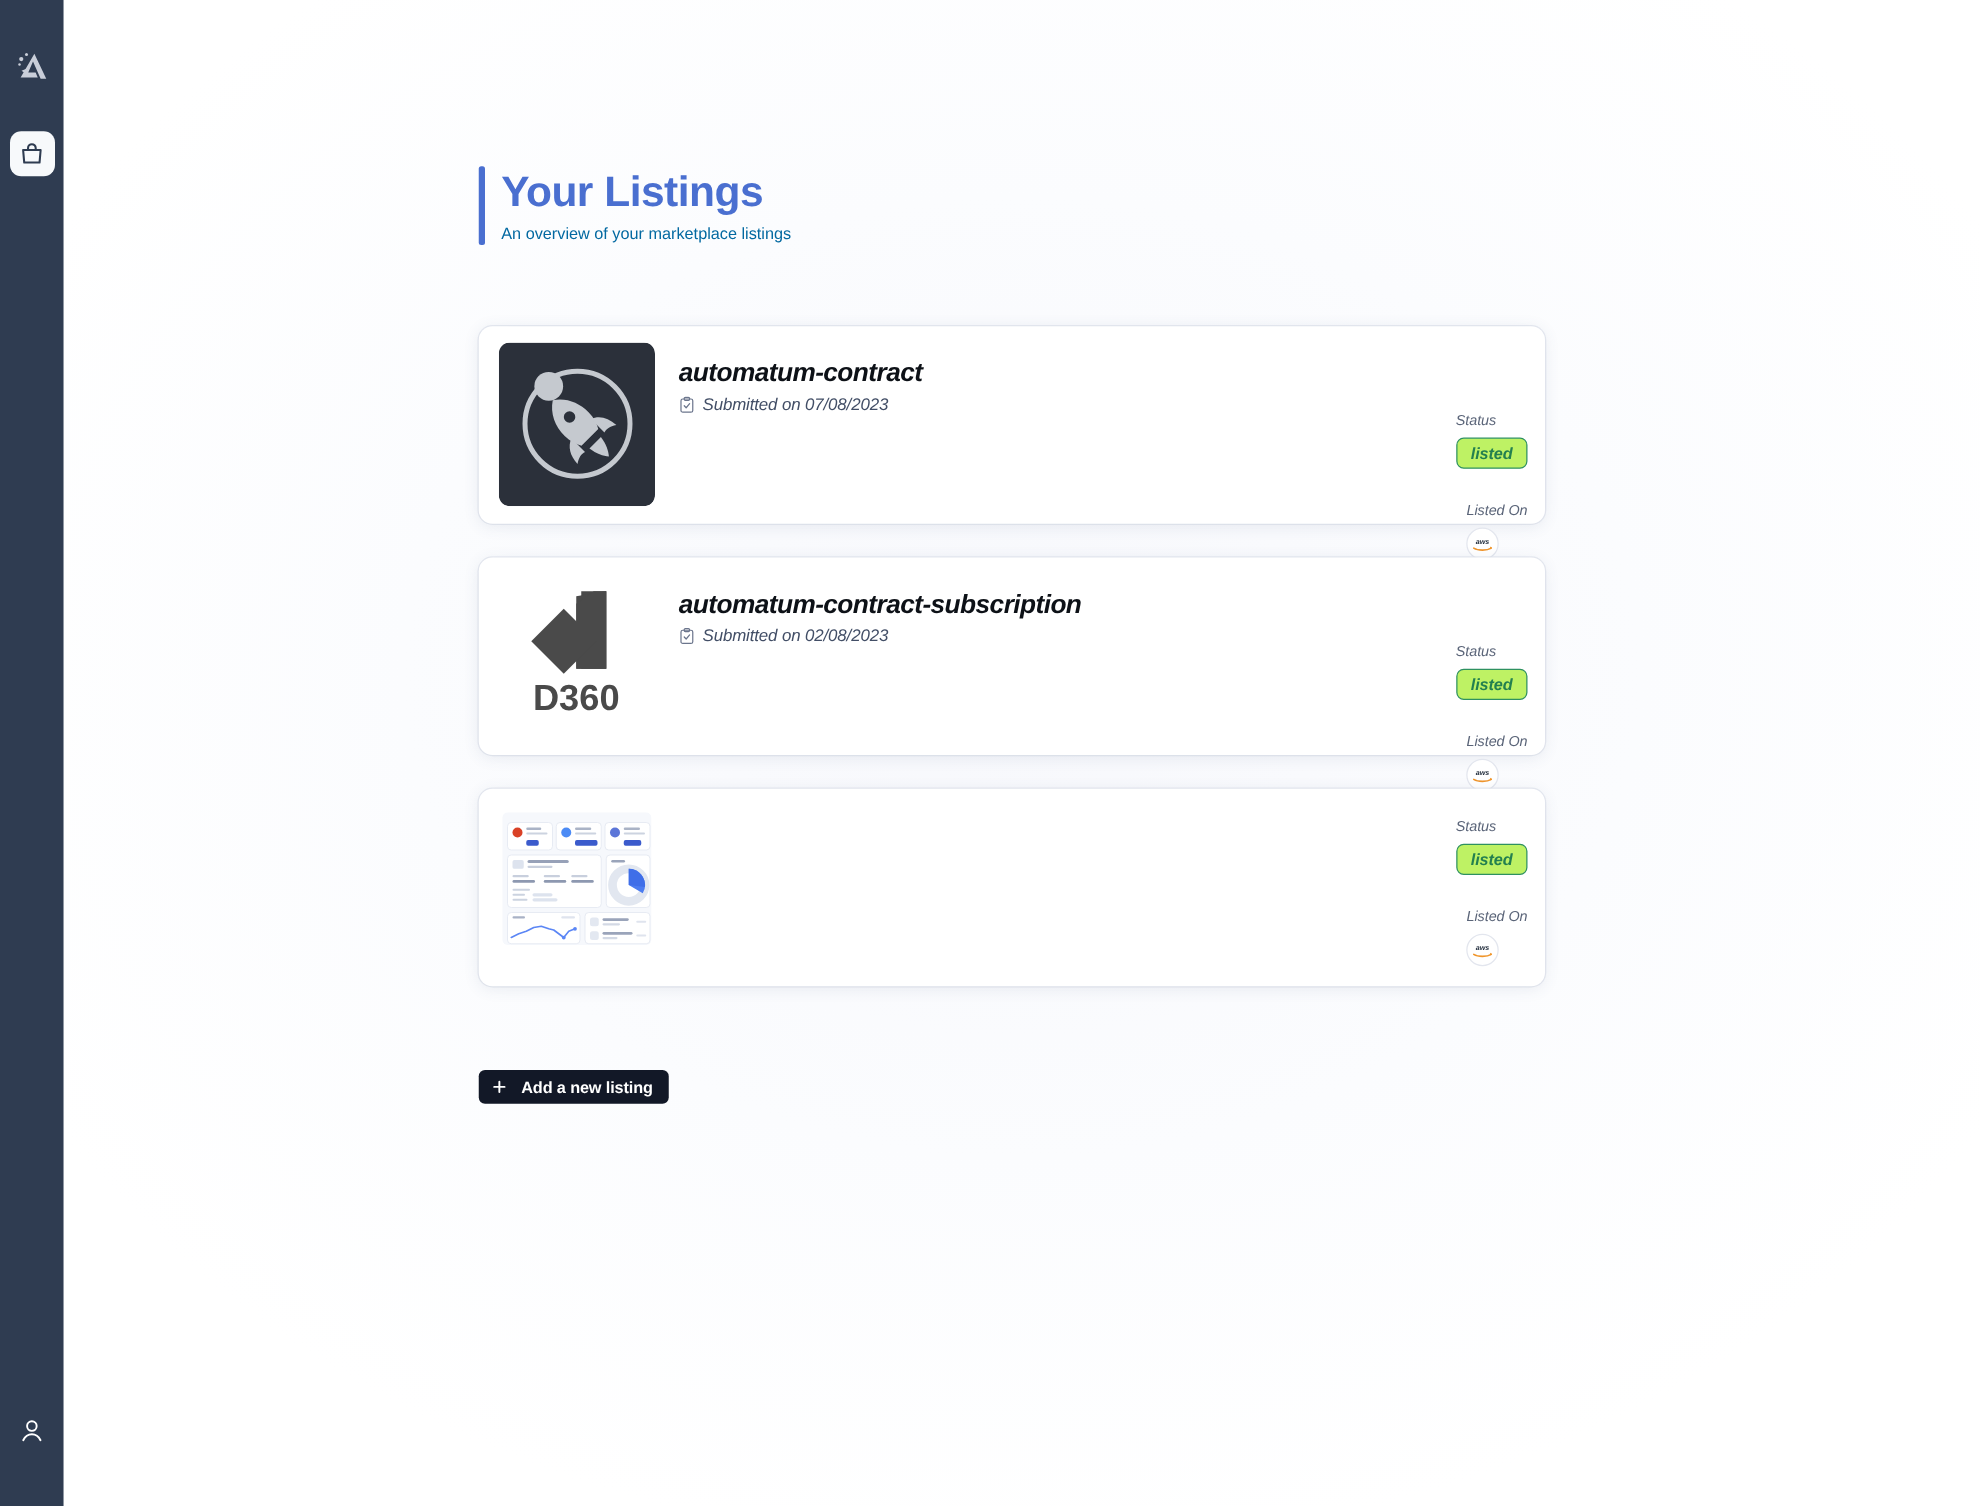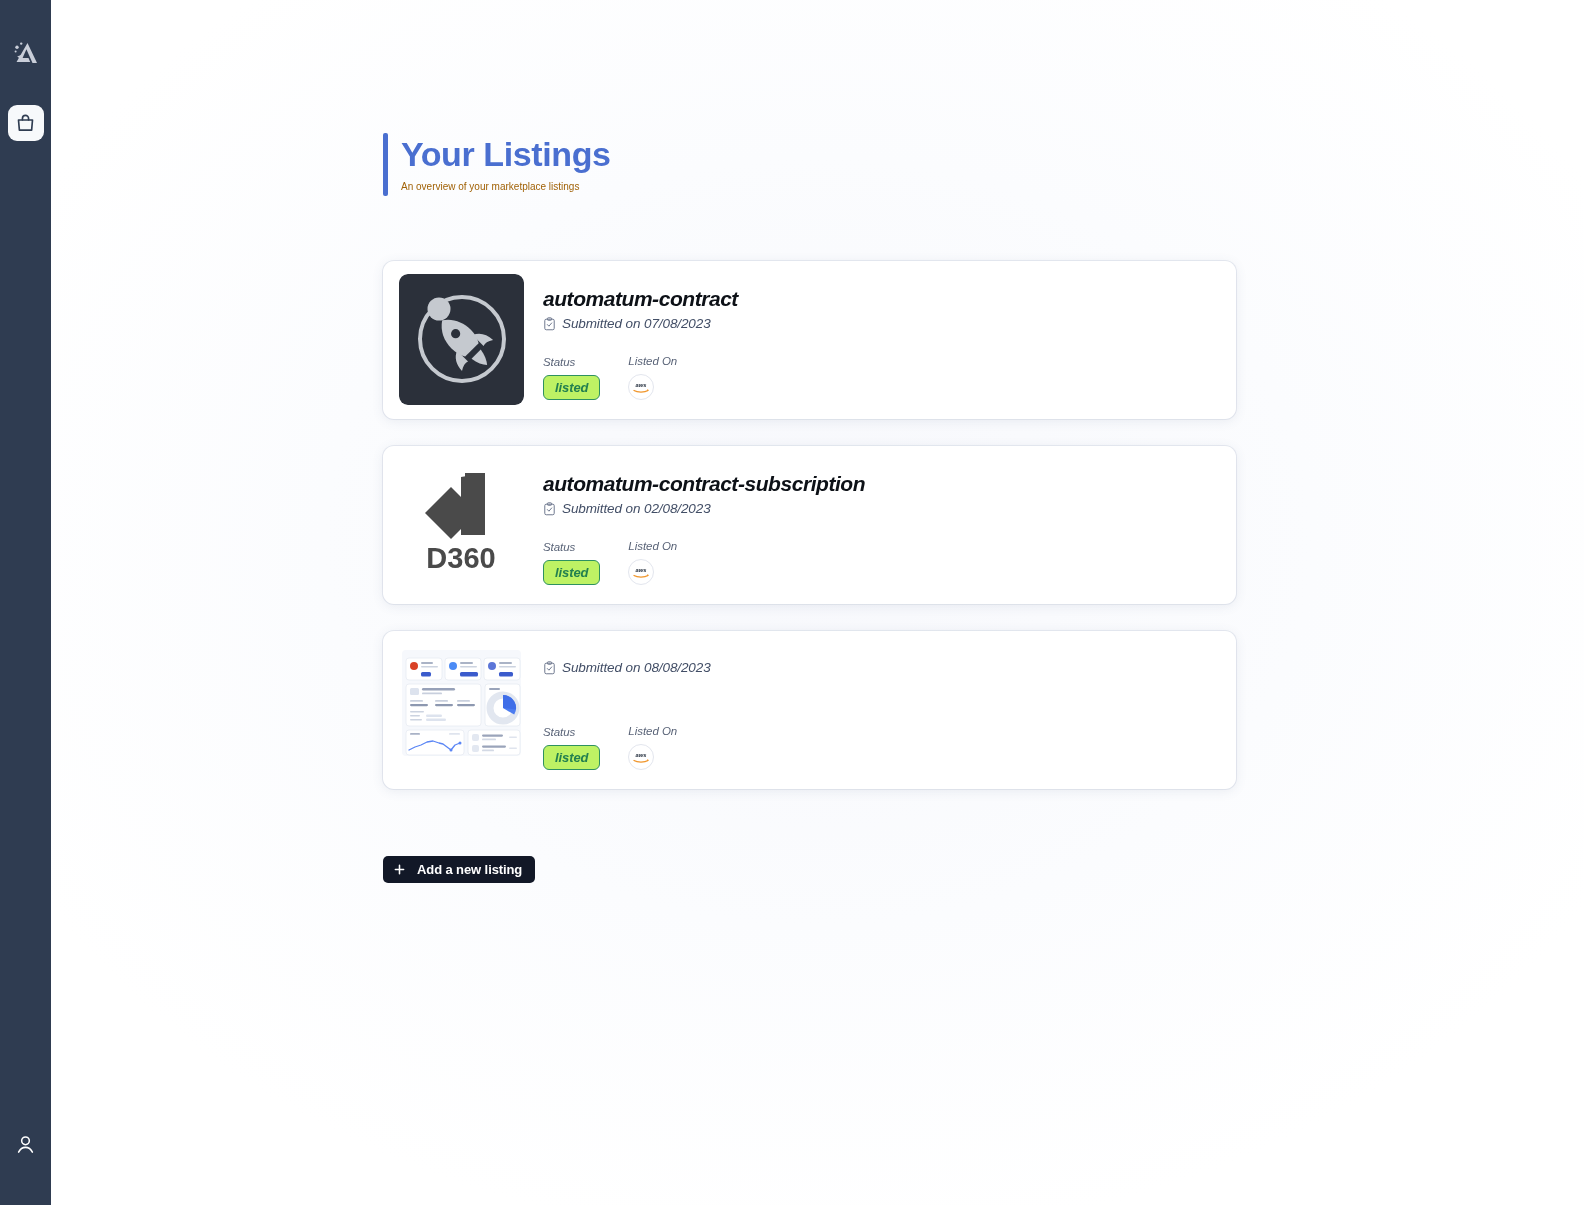--- a/index.html
+++ b/index.html
@@ -63,22 +63,22 @@
   }
   .header-text { display: flex; flex-direction: column; justify-content: flex-start; }
   .page-title {
     font-size: 34px;
     font-weight: 700;
     color: #4a6fd0;
     letter-spacing: -0.4px;
     line-height: 42px;
   }
   .page-sub {
-    font-size: 10px;
-    color: #a16207;
+    font-size: 13px;
+    color: #0369a1;
     margin-top: 3px;
     line-height: 18px;
   }
 
   
   .card-list {
     position: absolute;
     left: 332px; top: 261px;
     width: 853px;
     display: flex; flex-direction: column;
@@ -128,20 +128,21 @@
     font-size: 13.5px;
     color: #424e66;
     letter-spacing: -0.1px;
   }
   .meta-row {
     margin-top: auto;
     display: flex;
     align-items: flex-end;
     gap: 28px;
     padding-bottom: 6px;
+    flex-direction: column;
   }
   .meta-col { display: flex; flex-direction: column; }
   .meta-label {
     font-size: 11.5px;
     color: #5a6478;
     margin-bottom: 7px;
     letter-spacing: -0.05px;
   }
   .status-badge {
     display: inline-flex; align-items: center; justify-content: center;
@@ -373,28 +374,20 @@
             <rect x="83" y="90.5" width="21" height="2.2" rx="1.1" fill="#9aa4ba"></rect>
             <rect x="83" y="94.5" width="14" height="1.8" rx="0.9" fill="#d3d9e5"></rect>
             <rect x="110" y="92.5" width="8" height="1.6" rx="0.8" fill="#dfe4ee"></rect>
             <rect x="73" y="101" width="7" height="7" rx="2" fill="#e3e8f1"></rect>
             <rect x="83" y="101.5" width="24" height="2.2" rx="1.1" fill="#9aa4ba"></rect>
             <rect x="83" y="105.5" width="12" height="1.8" rx="0.9" fill="#d3d9e5"></rect>
             <rect x="110" y="103.5" width="8" height="1.6" rx="0.8" fill="#dfe4ee"></rect>
           </svg>
         </div>
         <div class="card-body">
-          <div class="submitted-row">
-            <svg width="13" height="14" viewBox="0 0 16 17">
-              <rect x="2.2" y="2.6" width="11.6" height="13" rx="1.8" fill="none" stroke="#6b758c" stroke-width="1.2"></rect>
-              <rect x="5.4" y="0.9" width="5.2" height="3" rx="1" fill="none" stroke="#6b758c" stroke-width="1.2"></rect>
-              <path d="M5.4 9.2l1.9 2 3.4-4" fill="none" stroke="#6b758c" stroke-width="1.2" stroke-linecap="round" stroke-linejoin="round"></path>
-            </svg>
-            <span class="submitted-text">Submitted on 08/08/2023</span>
-          </div>
           <div class="meta-row">
             <div class="meta-col">
               <span class="meta-label">Status</span>
               <span class="status-badge">listed</span>
             </div>
             <div class="meta-col">
               <span class="meta-label">Listed On</span>
               <span class="aws-badge">
                 <svg width="20" height="13" viewBox="0 0 40 26">
                   <text x="20" y="12" font-family="'Liberation Sans',sans-serif" font-size="11.5" font-weight="700" fill="#242f3e" text-anchor="middle">aws</text>

